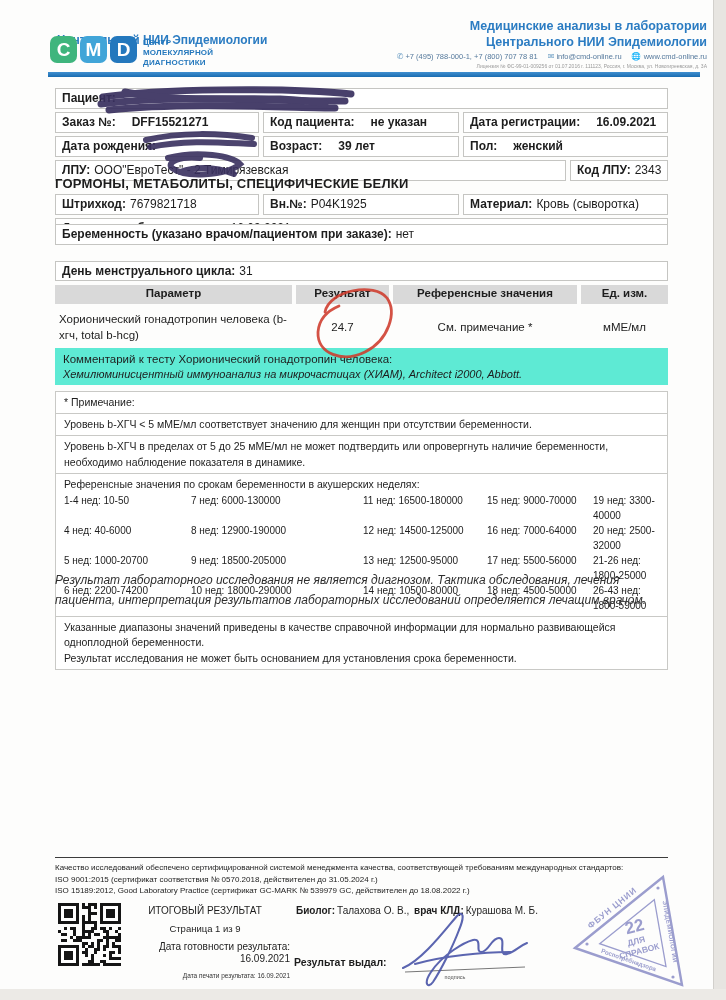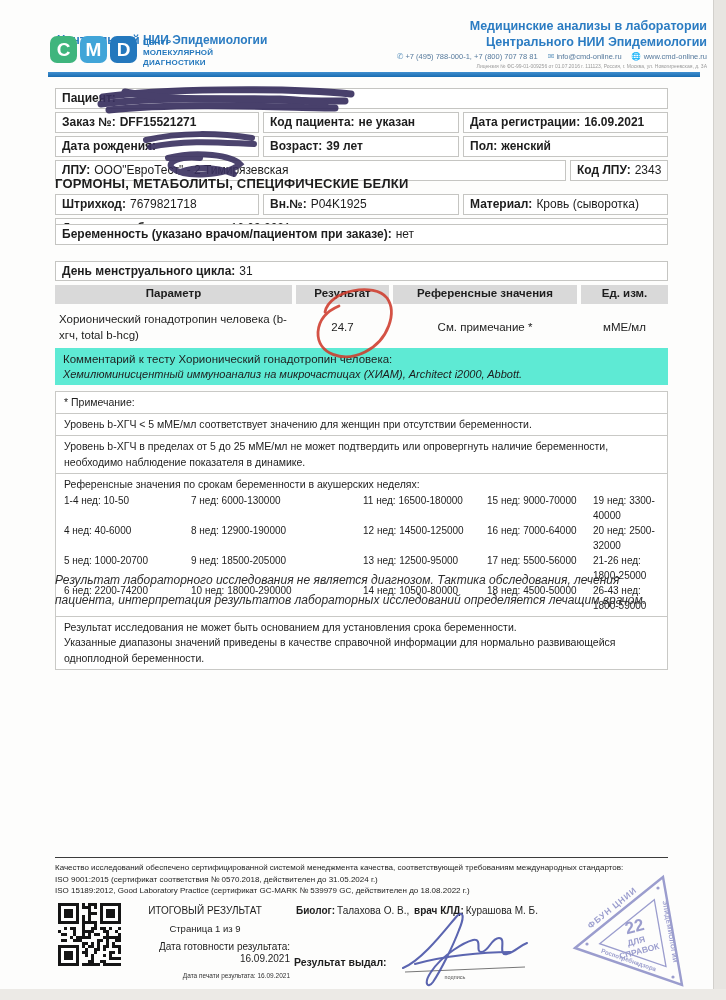--- a/index.html
+++ b/index.html
@@ -20,21 +20,21 @@
   .contacts{position:absolute;right:19px;top:52px;font-size:7.5px;color:#55799c;white-space:nowrap;}
   .contacts .ic{color:#6a9cc3;font-size:8px;margin:0 2px 0 8px;}
   .license{position:absolute;right:19px;top:63px;font-size:5px;color:#9a9a9a;white-space:nowrap;}
   .blue-line{position:absolute;left:48px;top:72px;width:652px;height:5px;background:linear-gradient(#3f8fd0,#1a6cb0);}
 
   
   .cell{border:1px solid #c5c5c2;background:#fff;padding:2px 6px;font-size:12px;line-height:1.3;white-space:nowrap;overflow:hidden;}
   .cell b{margin-right:4px;}
   .rowflex{position:absolute;left:55px;display:flex;gap:4px;width:613px;}
   .rowflex .cell{height:21px;}
-  .bv{font-weight:bold;}
+  .bv{font-weight:bold;margin-left:12px;}
 
   .panel-title{position:absolute;left:55px;top:176px;font-size:13px;font-weight:bold;letter-spacing:.2px;}
 
   
   .res-head{position:absolute;left:55px;top:266px;display:flex;gap:4px;width:613px;}
   .res-head .hcell{background:#d9d9d9;font-weight:bold;font-size:11.5px;text-align:center;padding:2px 0;height:19px;}
   .w-param{width:237px;} .w-res{width:93px;} .w-ref{width:184px;} .w-unit{flex:1;}
   .res-row{position:absolute;left:55px;top:290px;display:flex;gap:4px;width:613px;font-size:11.5px;}
   .res-row .dcell{padding:2px 4px;line-height:1.35;}
   .t-center{text-align:center;}
@@ -172,22 +172,22 @@
         <span>17 нед: 5500-56000</span>
         <span>21-26 нед: 1800-25000</span>
         <span>6 нед: 2200-74200</span>
         <span>10 нед: 18000-290000</span>
         <span>14 нед: 10500-80000</span>
         <span>18 нед: 4500-50000</span>
         <span>26-43 нед: 1800-59000</span>
       </div>
     </div>
     <div class="nrow">
+      <div>Указанные диапазоны значений приведены в качестве справочной информации для нормально развивающейся одноплодной беременности.</div>
       <div>Результат исследования не может быть основанием для установления срока беременности.</div>
-      <div>Указанные диапазоны значений приведены в качестве справочной информации для нормально развивающейся одноплодной беременности.</div>
     </div>
   </div>
 
   <div class="disclaimer">Результат лабораторного исследования не является диагнозом. Тактика обследования, лечения пациента, интерпретация результатов лабораторных исследований определяется лечащим врачом.</div>
 
   <div class="foot-hr"></div>
   <div class="quality">Качество исследований обеспечено сертифицированной системой менеджмента качества, соответствующей требованиям международных стандартов:</div>
   <div class="iso" style="top:875px">ISO 9001:2015 (сертификат соответствия № 0570.2018, действителен до 31.05.2024 г.)</div>
   <div class="iso" style="top:886px">ISO 15189:2012, Good Laboratory Practice (сертификат GC-MARK № 539979 GC, действителен до 18.08.2022 г.)</div>
 

